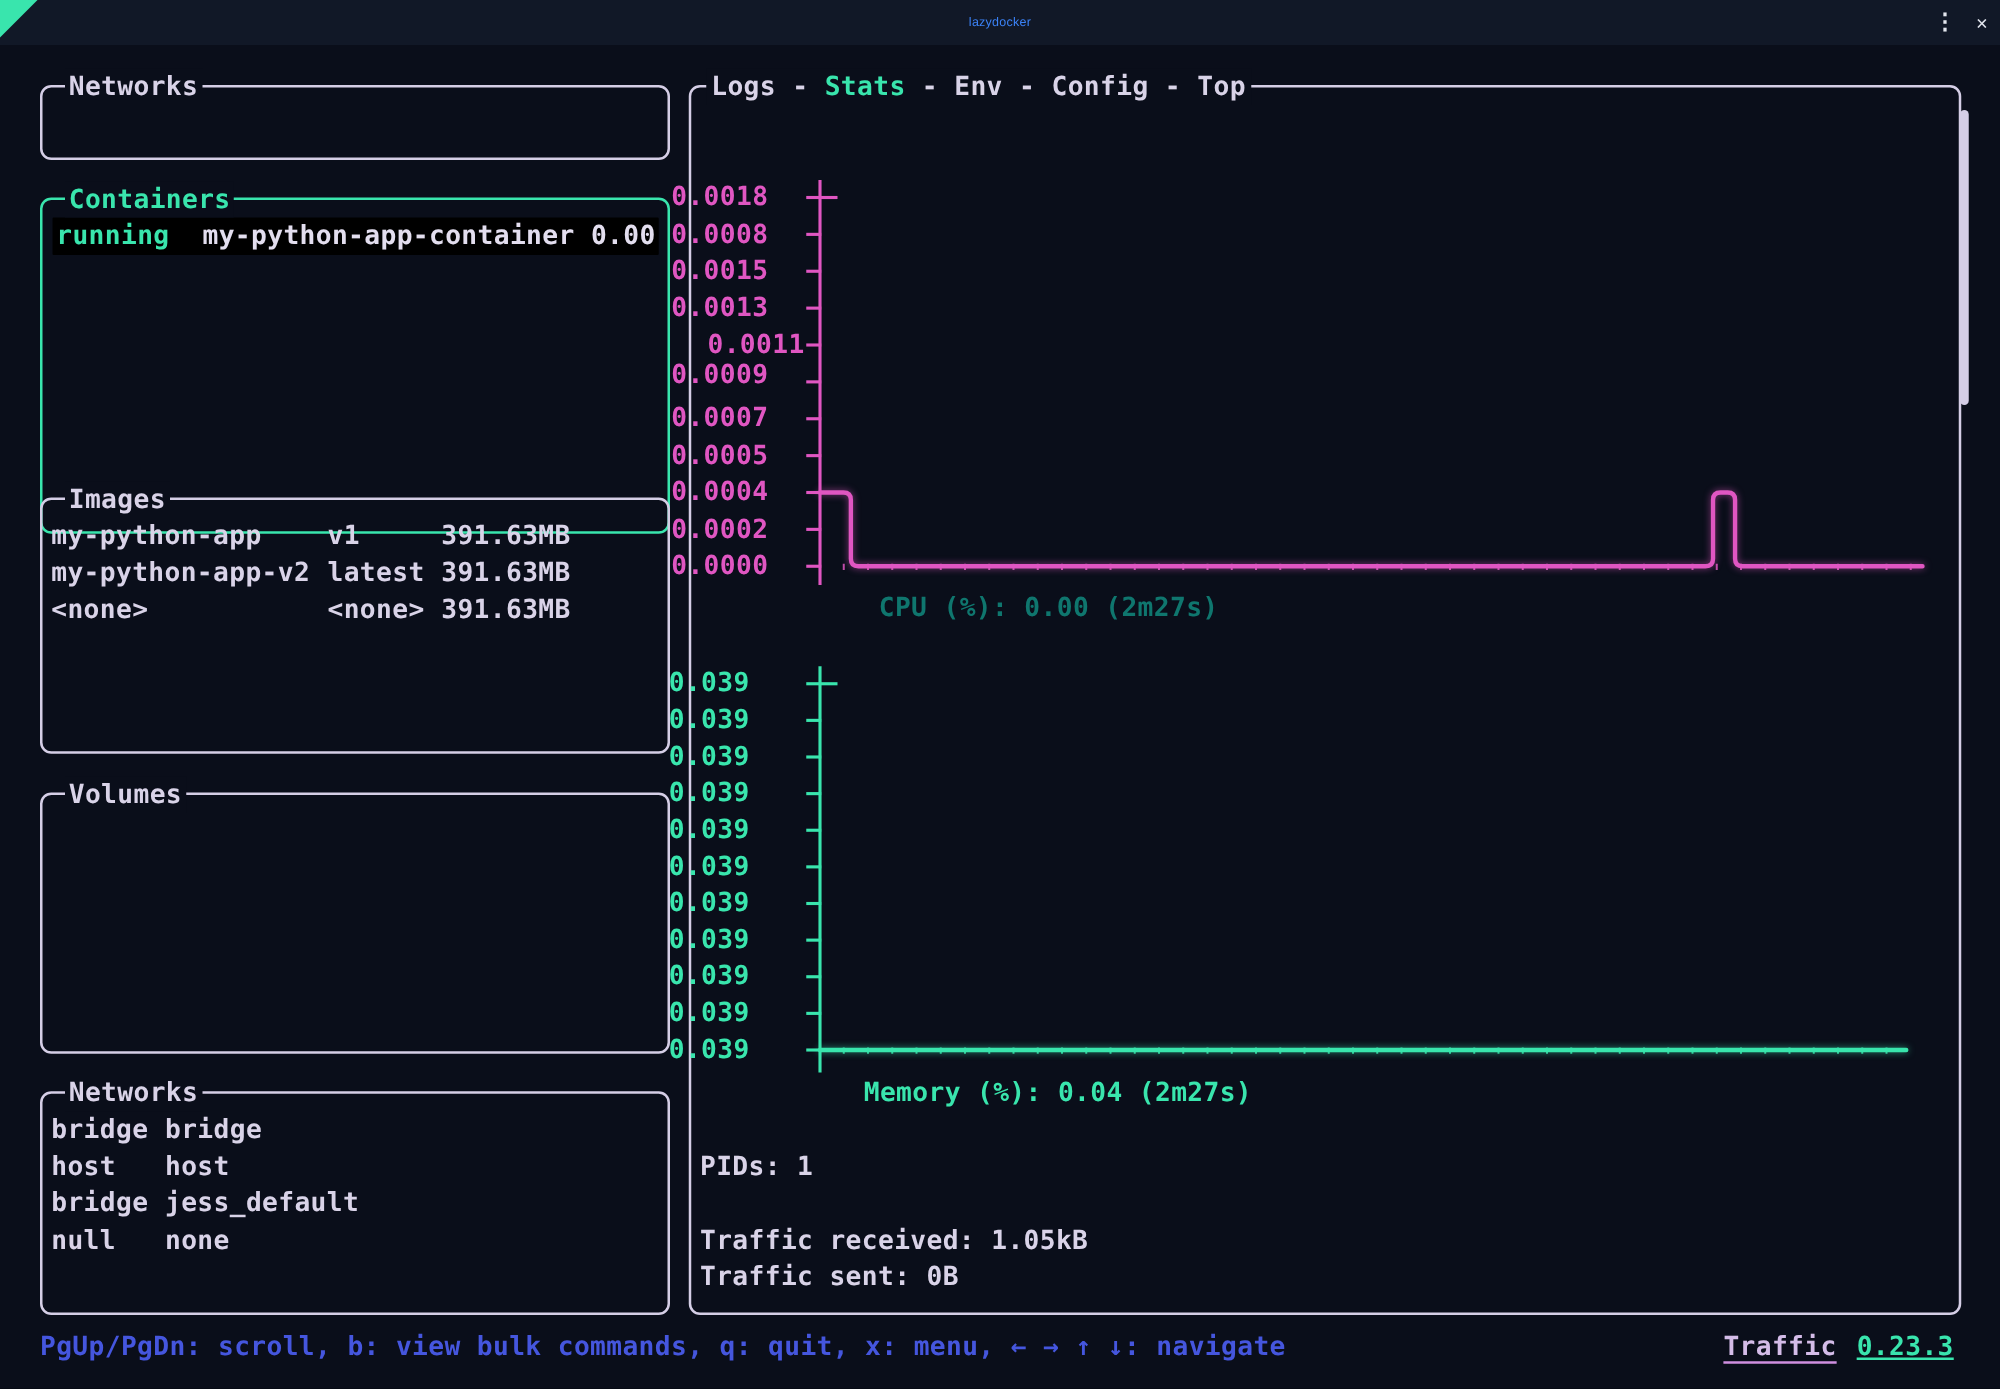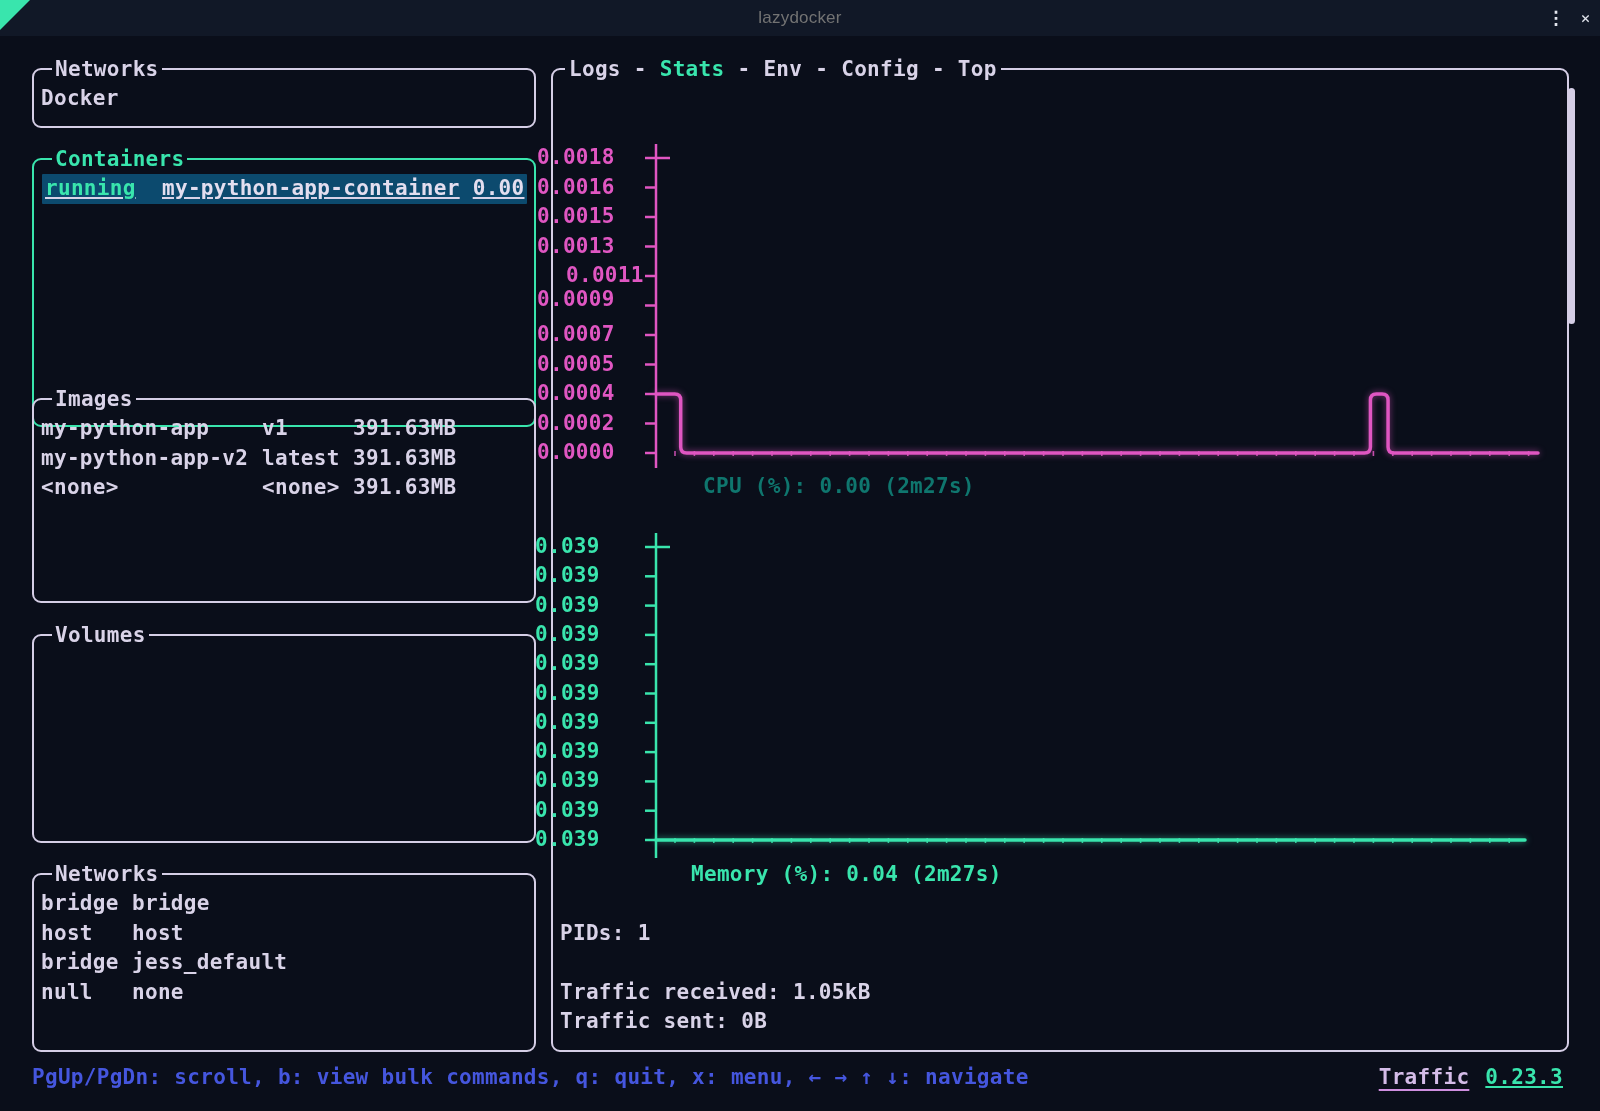--- a/index.html
+++ b/index.html
@@ -2,21 +2,21 @@
 <html><head>
 <meta charset="utf-8">
 <style>
   html,body{margin:0;padding:0;background:#05070e;}
   .stage{position:relative;width:1600px;height:1111px;background:#0a0e1a;overflow:hidden;
          font-family:"DejaVu Sans Mono",monospace;font-weight:700;}
   
   .titlebar{position:absolute;left:0;top:0;width:1600px;height:36px;background:#111827;}
   .win-title{position:absolute;left:0;right:0;top:0;height:36px;display:flex;align-items:center;
              justify-content:center;font-family:"Liberation Sans",sans-serif;font-weight:400;
-             font-size:17px;color:#737373;letter-spacing:.2px;}
+             font-size:10px;color:#3b82f6;letter-spacing:.2px;}
   .titlebar-actions{position:absolute;right:10px;top:0;height:36px;display:flex;align-items:center;
                     gap:16px;color:#e3e6ee;}
   .menu-dots{font-size:18px;line-height:1;cursor:default;}
   .close-x{font-size:15px;line-height:1;cursor:default;}
   .corner-fold{position:absolute;left:0;top:0;width:0;height:0;z-index:6;
                border-top:30px solid #39e5ad;border-right:30px solid transparent;}
   
   .panel{position:absolute;border:2px solid #d5cee6;border-radius:9px;box-sizing:border-box;}
   .panel.active{border-color:#39e5ad;}
   .panel-title{position:absolute;top:-15px;left:18px;height:29px;line-height:29px;background:#0a0e1a;
@@ -26,21 +26,21 @@
               color:#d9d3e8;white-space:nowrap;}
   #panel-project   {left:32px;top:68px; width:504px;height:60px;}
   #panel-containers{left:32px;top:158px;width:504px;height:269px;}
   #panel-images    {left:32px;top:398px;width:504px;height:205px;}
   #panel-volumes   {left:32px;top:634px;width:504px;height:209px;}
   #panel-networks  {left:32px;top:873px;width:504px;height:179px;}
   #panel-main      {left:551px;top:68px;width:1018px;height:984px;}
   .cellrow{display:flex;}
   .c-img1{width:221px;}  .c-img2{width:91px;}
   .c-net1{width:91px;}
-  .row.selected{display:flex;background:#0c4a6e;margin:0 3px 0 1px;padding-left:3px;border-radius:1px;text-decoration:underline;}
+  .row.selected{display:flex;background:#000000;margin:0 3px 0 1px;padding-left:3px;border-radius:1px;}
   .ct-status{width:117px;color:#39e5ad;}
   .ct-cpu{margin-left:13px;color:#e3deef;}
   .ct-name{color:#e3deef;}
   
   .tabs{position:absolute;top:-15px;left:12px;height:29px;line-height:29px;background:#0a0e1a;
         padding:0 4px;font-size:21px;letter-spacing:.3px;display:flex;white-space:nowrap;}
   .tab{color:#d9d3e8;cursor:default;}
   .tab.active{color:#39e5ad;}
   .tabsep{color:#d9d3e8;padding:0 13px;}
   .scroll-thumb{position:absolute;right:-8px;top:18px;width:7px;height:236px;background:#d5cee6;
@@ -75,23 +75,20 @@
     <div class="win-title">lazydocker</div>
     <div class="titlebar-actions">
       <span class="menu-dots">⋮</span>
       <span class="close-x">✕</span>
     </div>
   </div>
   <div class="corner-fold"></div>
 
   <div class="panel" id="panel-project">
     <span class="panel-title">Networks</span>
-    <div class="panel-body">
-      <div>Docker</div>
-    </div>
   </div>
 
   <div class="panel active" id="panel-containers">
     <span class="panel-title green">Containers</span>
     <div class="panel-body">
       <div class="row selected">
         <span class="ct-status">running</span>
         <span class="ct-name">my-python-app-container</span>
         <span class="ct-cpu">0.00</span>
       </div>
@@ -273,21 +270,21 @@
       <line x1="645" y1="693.5" x2="657" y2="693.5" stroke="#39e5ad" stroke-width="2.5"></line>
       <line x1="645" y1="722.8" x2="657" y2="722.8" stroke="#39e5ad" stroke-width="2.5"></line>
       <line x1="645" y1="752.1" x2="657" y2="752.1" stroke="#39e5ad" stroke-width="2.5"></line>
       <line x1="645" y1="781.4" x2="657" y2="781.4" stroke="#39e5ad" stroke-width="2.5"></line>
       <line x1="645" y1="810.7" x2="657" y2="810.7" stroke="#39e5ad" stroke-width="2.5"></line>
       <line x1="645" y1="840" x2="657" y2="840" stroke="#39e5ad" stroke-width="2.5"></line>
       <path d="M 656 840 L 1525 840" fill="none" stroke="#39e5ad" stroke-width="3.5" stroke-linecap="round" stroke-linejoin="round" style="filter:drop-shadow(0 0 3px #39e5ad99)"></path>
     </svg>
   <div id="ylabels">
       <div class="ytick cpu" style="left: 537px; top: 143px;">0.0018</div>
-      <div class="ytick cpu" style="left: 537px; top: 172.5px;">0.0016</div>
+      <div class="ytick cpu" style="left: 537px; top: 172.5px;">0.0008</div>
       <div class="ytick cpu" style="left: 537px; top: 202px;">0.0015</div>
       <div class="ytick cpu" style="left: 537px; top: 231.5px;">0.0013</div>
       <div class="ytick cpu" style="left: 566px; top: 261px;">0.0011</div>
       <div class="ytick cpu" style="left: 537px; top: 285px;">0.0009</div>
       <div class="ytick cpu" style="left: 537px; top: 320px;">0.0007</div>
       <div class="ytick cpu" style="left: 537px; top: 349.5px;">0.0005</div>
       <div class="ytick cpu" style="left: 537px; top: 379px;">0.0004</div>
       <div class="ytick cpu" style="left: 537px; top: 408.5px;">0.0002</div>
       <div class="ytick cpu" style="left: 537px; top: 438px;">0.0000</div>
       <div class="ytick mem" style="left: 535px; top: 532px;">0.039</div>

